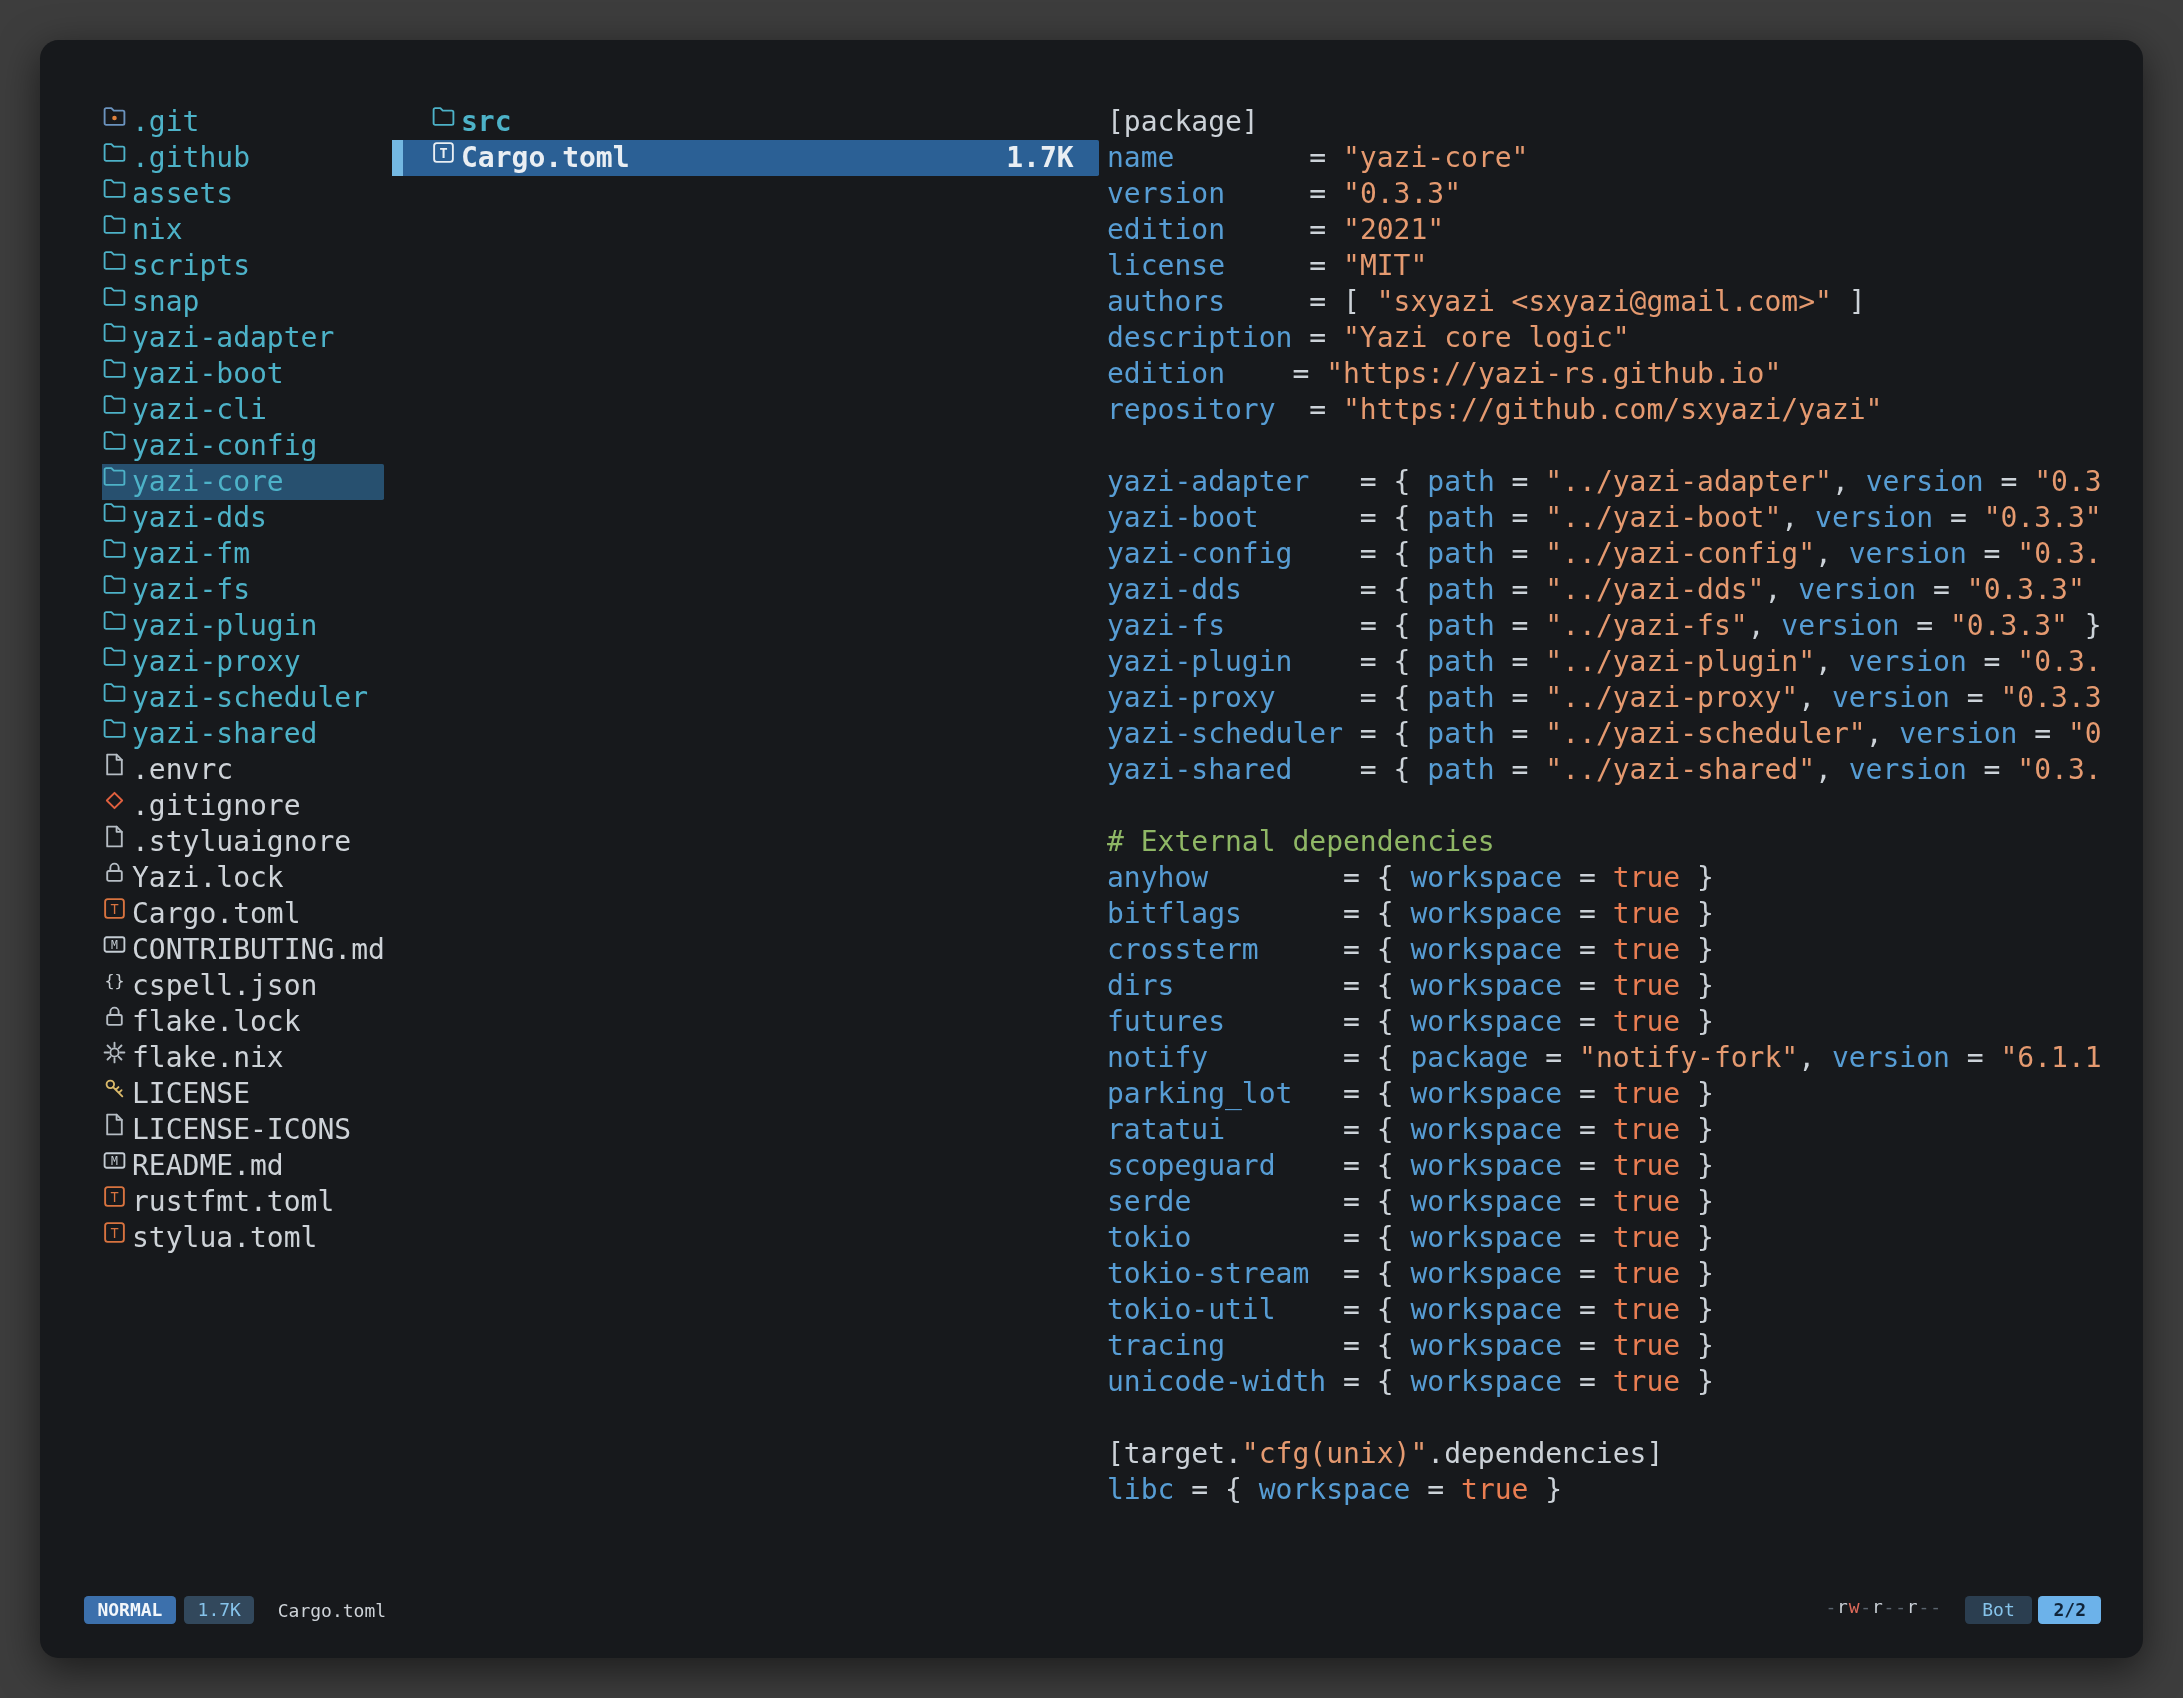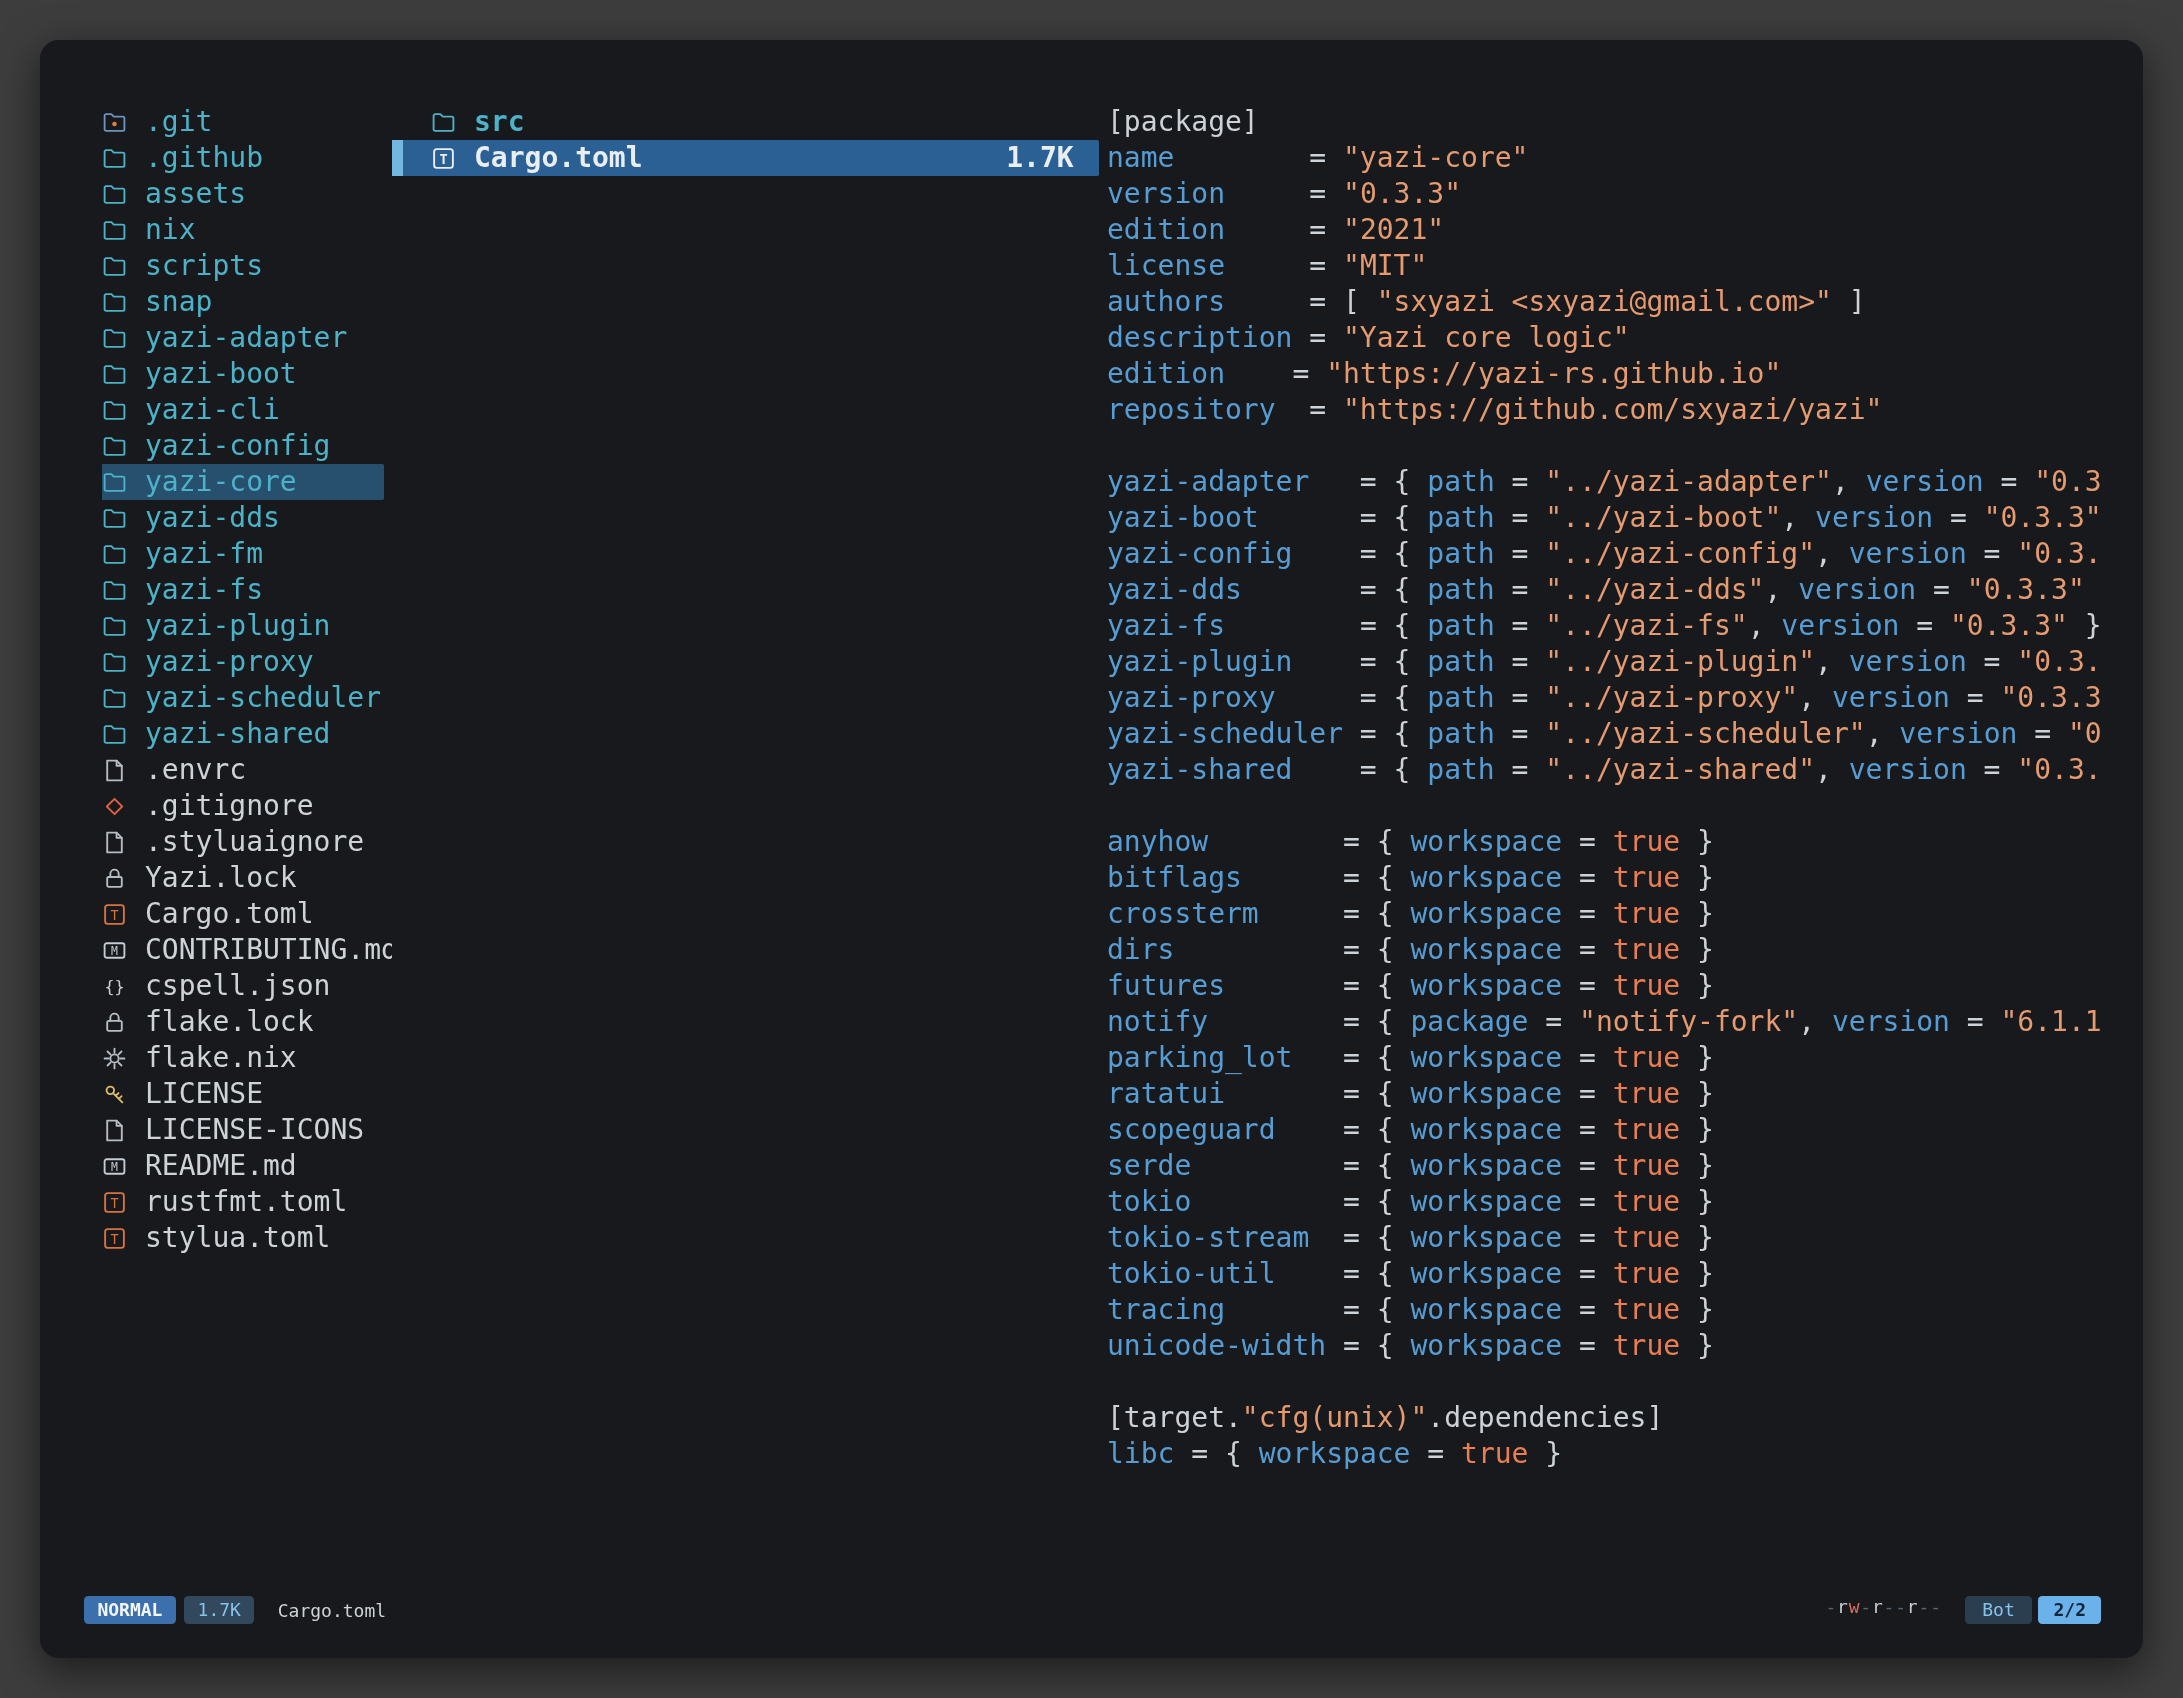--- a/index.html
+++ b/index.html
@@ -7,21 +7,21 @@
        font-family:"DejaVu Sans Mono","Liberation Mono",monospace;}
   .window{position:absolute;left:40px;top:40px;width:2103px;height:1618px;
           background:var(--window-bg,#17191c);border-radius:18.5px;overflow:hidden;
           display:flex;flex-direction:column;box-shadow:0 11.7px 40px rgba(0,0,0,.55);}
   .content{flex:1;display:flex;padding:64px 34px 0 62px;overflow:hidden;
            font-size:28px;line-height:36px;}
   .pane{overflow:hidden;}
   .pane-parent{width:290px;flex-shrink:0;}
   .pane-current{width:715px;flex-shrink:0;}
   .pane-preview{flex:1;}
-  .row{display:flex;align-items:center;height:36px;gap:18px;white-space:pre;}
+  .row{display:flex;align-items:flex-start;height:36px;gap:5px;white-space:pre;}
   .pane-parent .row{margin-left:-15px;padding-left:15px;margin-right:8.4px;border-radius:1.7px;}
   .pane-current .row{position:relative;padding-left:39px;margin-right:8.4px;border-radius:1.7px;font-weight:bold;}
   .row-marker{position:absolute;left:0;top:0;bottom:0;width:11px;
               background:var(--cursor-marker,#74b8e2);}
   .icon{display:inline-flex;width:25px;height:25px;flex-shrink:0;}
   .icon svg{width:25px;height:25px;display:block;}
   .label{color:var(--file-text,#ced3d8);}
   .label.dir{color:var(--dir,#4db2c8);}
   .size{margin-left:auto;padding-right:25px;color:var(--current-select-text,#e9eef3);}
   .sel-par{background:var(--parent-select-bg,#27506f);}
@@ -202,20 +202,21 @@
         <div class="pv-line"><span class="tk-k">yazi-adapter</span><span class="tk-p">   = { </span><span class="tk-k">path</span><span class="tk-p"> = </span><span class="tk-s">"../yazi-adapter"</span><span class="tk-p">, </span><span class="tk-k">version</span><span class="tk-p"> = </span><span class="tk-s">"0.3</span></div>
         <div class="pv-line"><span class="tk-k">yazi-boot</span><span class="tk-p">      = { </span><span class="tk-k">path</span><span class="tk-p"> = </span><span class="tk-s">"../yazi-boot"</span><span class="tk-p">, </span><span class="tk-k">version</span><span class="tk-p"> = </span><span class="tk-s">"0.3.3"</span></div>
         <div class="pv-line"><span class="tk-k">yazi-config</span><span class="tk-p">    = { </span><span class="tk-k">path</span><span class="tk-p"> = </span><span class="tk-s">"../yazi-config"</span><span class="tk-p">, </span><span class="tk-k">version</span><span class="tk-p"> = </span><span class="tk-s">"0.3.</span></div>
         <div class="pv-line"><span class="tk-k">yazi-dds</span><span class="tk-p">       = { </span><span class="tk-k">path</span><span class="tk-p"> = </span><span class="tk-s">"../yazi-dds"</span><span class="tk-p">, </span><span class="tk-k">version</span><span class="tk-p"> = </span><span class="tk-s">"0.3.3"</span></div>
         <div class="pv-line"><span class="tk-k">yazi-fs</span><span class="tk-p">        = { </span><span class="tk-k">path</span><span class="tk-p"> = </span><span class="tk-s">"../yazi-fs"</span><span class="tk-p">, </span><span class="tk-k">version</span><span class="tk-p"> = </span><span class="tk-s">"0.3.3"</span><span class="tk-p"> }</span></div>
         <div class="pv-line"><span class="tk-k">yazi-plugin</span><span class="tk-p">    = { </span><span class="tk-k">path</span><span class="tk-p"> = </span><span class="tk-s">"../yazi-plugin"</span><span class="tk-p">, </span><span class="tk-k">version</span><span class="tk-p"> = </span><span class="tk-s">"0.3.</span></div>
         <div class="pv-line"><span class="tk-k">yazi-proxy</span><span class="tk-p">     = { </span><span class="tk-k">path</span><span class="tk-p"> = </span><span class="tk-s">"../yazi-proxy"</span><span class="tk-p">, </span><span class="tk-k">version</span><span class="tk-p"> = </span><span class="tk-s">"0.3.3</span></div>
         <div class="pv-line"><span class="tk-k">yazi-scheduler</span><span class="tk-p"> = { </span><span class="tk-k">path</span><span class="tk-p"> = </span><span class="tk-s">"../yazi-scheduler"</span><span class="tk-p">, </span><span class="tk-k">version</span><span class="tk-p"> = </span><span class="tk-s">"0</span></div>
         <div class="pv-line"><span class="tk-k">yazi-shared</span><span class="tk-p">    = { </span><span class="tk-k">path</span><span class="tk-p"> = </span><span class="tk-s">"../yazi-shared"</span><span class="tk-p">, </span><span class="tk-k">version</span><span class="tk-p"> = </span><span class="tk-s">"0.3.</span></div>
         <div class="pv-line"></div>
+        <div class="pv-line"><span class="tk-c"># External dependencies</span></div>
         <div class="pv-line"><span class="tk-k">anyhow</span><span class="tk-p">        = { </span><span class="tk-k">workspace</span><span class="tk-p"> = </span><span class="tk-b">true</span><span class="tk-p"> }</span></div>
         <div class="pv-line"><span class="tk-k">bitflags</span><span class="tk-p">      = { </span><span class="tk-k">workspace</span><span class="tk-p"> = </span><span class="tk-b">true</span><span class="tk-p"> }</span></div>
         <div class="pv-line"><span class="tk-k">crossterm</span><span class="tk-p">     = { </span><span class="tk-k">workspace</span><span class="tk-p"> = </span><span class="tk-b">true</span><span class="tk-p"> }</span></div>
         <div class="pv-line"><span class="tk-k">dirs</span><span class="tk-p">          = { </span><span class="tk-k">workspace</span><span class="tk-p"> = </span><span class="tk-b">true</span><span class="tk-p"> }</span></div>
         <div class="pv-line"><span class="tk-k">futures</span><span class="tk-p">       = { </span><span class="tk-k">workspace</span><span class="tk-p"> = </span><span class="tk-b">true</span><span class="tk-p"> }</span></div>
         <div class="pv-line"><span class="tk-k">notify</span><span class="tk-p">        = { </span><span class="tk-k">package</span><span class="tk-p"> = </span><span class="tk-s">"notify-fork"</span><span class="tk-p">, </span><span class="tk-k">version</span><span class="tk-p"> = </span><span class="tk-s">"6.1.1</span></div>
         <div class="pv-line"><span class="tk-k">parking_lot</span><span class="tk-p">   = { </span><span class="tk-k">workspace</span><span class="tk-p"> = </span><span class="tk-b">true</span><span class="tk-p"> }</span></div>
         <div class="pv-line"><span class="tk-k">ratatui</span><span class="tk-p">       = { </span><span class="tk-k">workspace</span><span class="tk-p"> = </span><span class="tk-b">true</span><span class="tk-p"> }</span></div>
         <div class="pv-line"><span class="tk-k">scopeguard</span><span class="tk-p">    = { </span><span class="tk-k">workspace</span><span class="tk-p"> = </span><span class="tk-b">true</span><span class="tk-p"> }</span></div>
         <div class="pv-line"><span class="tk-k">serde</span><span class="tk-p">         = { </span><span class="tk-k">workspace</span><span class="tk-p"> = </span><span class="tk-b">true</span><span class="tk-p"> }</span></div>

